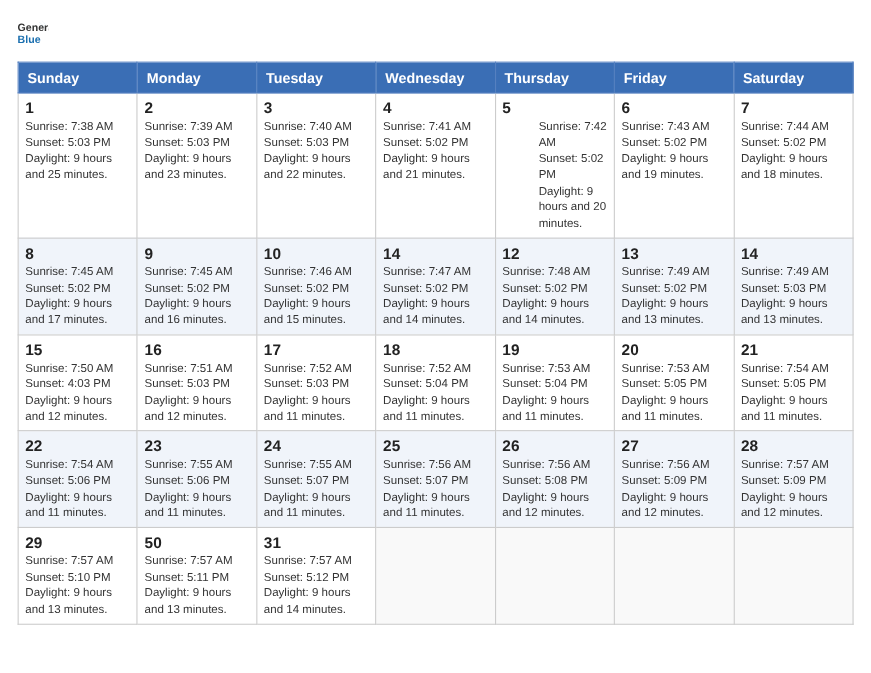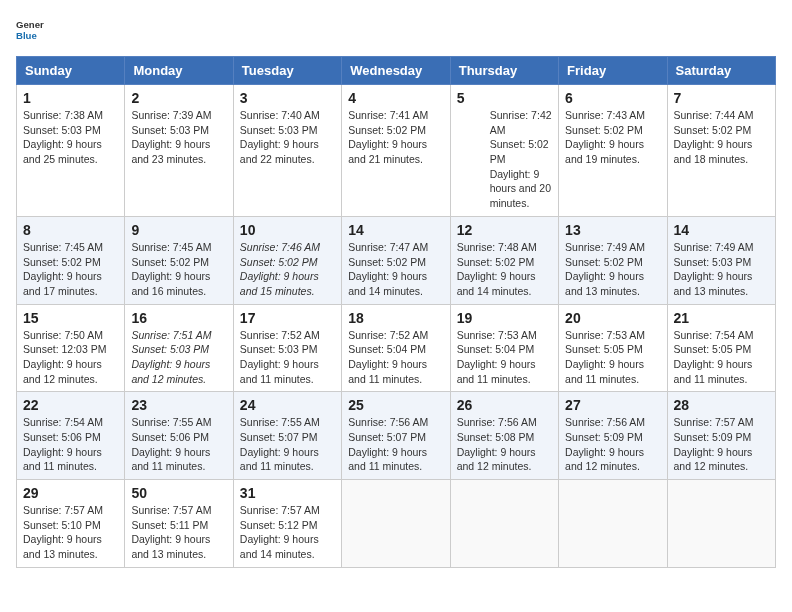--- a/index.html
+++ b/index.html
@@ -170,21 +170,21 @@
 Daylight: 9 hours and 17 minutes.</div>
         </td>
         <td>
           <span class="day-num">9</span>
           <div class="cell-content" style="white-space: pre-line;">Sunrise: 7:45 AM
 Sunset: 5:02 PM
 Daylight: 9 hours and 16 minutes.</div>
         </td>
         <td>
           <span class="day-num">10</span>
-          <div class="cell-content" style="white-space: pre-line; font-style: italic;">Sunrise: 7:46 AM
+          <div class="cell-content" style="white-space: pre-line;">Sunrise: 7:46 AM
 Sunset: 5:02 PM
 Daylight: 9 hours and 15 minutes.</div>
         </td>
         <td>
           <span class="day-num">14</span>
           <div class="cell-content" style="white-space: pre-line;">Sunrise: 7:47 AM
 Sunset: 5:02 PM
 Daylight: 9 hours and 14 minutes.</div>
         </td>
         <td>
@@ -203,26 +203,26 @@
           <span class="day-num">14</span>
           <div class="cell-content" style="white-space: pre-line;">Sunrise: 7:49 AM
 Sunset: 5:03 PM
 Daylight: 9 hours and 13 minutes.</div>
         </td>
       </tr>
       <tr>
         <td>
           <span class="day-num">15</span>
           <div class="cell-content" style="white-space: pre-line;">Sunrise: 7:50 AM
-Sunset: 12:03 PM
+Sunset: 4:03 PM
 Daylight: 9 hours and 12 minutes.</div>
         </td>
         <td>
           <span class="day-num">16</span>
-          <div class="cell-content" style="white-space: pre-line; font-style: italic;">Sunrise: 7:51 AM
+          <div class="cell-content" style="white-space: pre-line;">Sunrise: 7:51 AM
 Sunset: 5:03 PM
 Daylight: 9 hours and 12 minutes.</div>
         </td>
         <td>
           <span class="day-num">17</span>
           <div class="cell-content" style="white-space: pre-line;">Sunrise: 7:52 AM
 Sunset: 5:03 PM
 Daylight: 9 hours and 11 minutes.</div>
         </td>
         <td>

